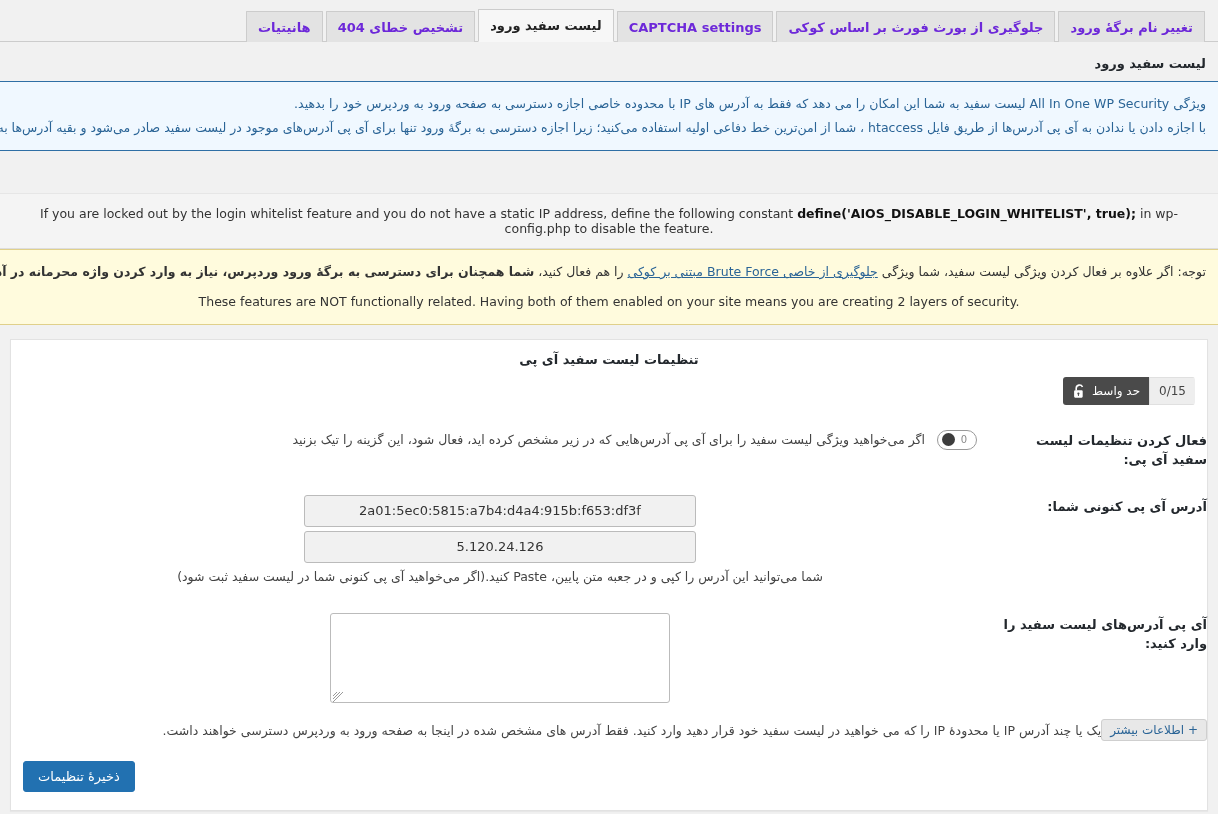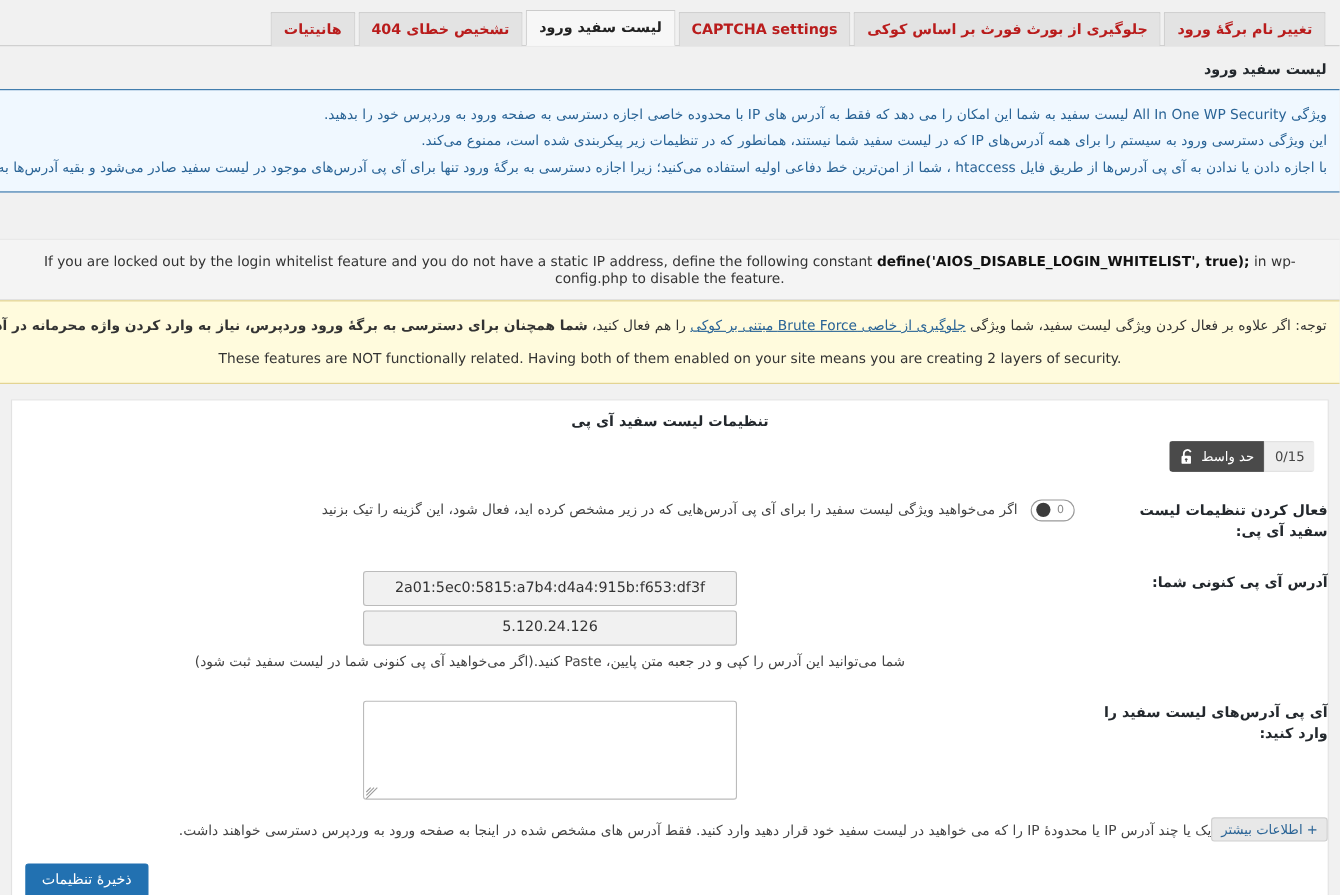--- a/index.html
+++ b/index.html
@@ -33,21 +33,21 @@
     box-sizing: border-box;
   }
   .nav-tab {
     display: inline-block;
     margin: 0 3px -1px 0;
     padding: 7px 11px 6px 11px;
     font-size: 13px;
     line-height: 17px;
     font-weight: 600;
     background: #e3e3e3;
-    color: #b91c1c;
+    color: #6d28d9;
     border: 1px solid #ccc;
     border-bottom: none;
     white-space: nowrap;
     cursor: pointer;
     border-radius: 1px 1px 0 0;
   }
   .nav-tab.active {
     background: #f7f7f7;
     border-bottom: 1px solid #f7f7f7;
     color: #222;
@@ -223,21 +223,21 @@
   .toggle-desc {
     display: inline;
     vertical-align: middle;
     color: #444;
   }
 
   
   .ip-field {
     display: block;
     box-sizing: border-box;
-    width: 340px;
+    width: 392px;
     margin: 0 auto 4px auto;
     padding: 5px 8px;
     background: #f1f1f1;
     border: 1px solid #bbb;
     border-radius: 3px;
     color: #333;
     font-size: 13px;
     text-align: center;
     direction: ltr;
     font-family: "DejaVu Sans", "Liberation Sans", sans-serif;
@@ -325,21 +325,20 @@
     <span class="nav-tab">CAPTCHA settings</span>
     <span class="nav-tab active">لیست سفید ورود</span>
     <span class="nav-tab">تشخیص خطای 404</span>
     <span class="nav-tab">هانیتیات</span>
   </div>
 
   <div class="page-title">لیست سفید ورود</div>
 
   <div class="notice notice-info">
     <span class="line">ویژگی All In One WP Security لیست سفید به شما این امکان را می دهد که فقط به آدرس های IP با محدوده خاصی اجازه دسترسی به صفحه ورود به وردپرس خود را بدهید.</span>
-    <span class="line">این ویژگی دسترسی ورود به سیستم را برای همه آدرس‌های IP که در لیست سفید شما نیستند، همانطور که در تنظیمات زیر پیکربندی شده است، ممنوع می‌کند.</span>
     <span class="line">با اجازه دادن یا ندادن به آی پی آدرس‌ها از طریق فایل htaccess ، شما از امن‌ترین خط دفاعی اولیه استفاده می‌کنید؛ زیرا اجازه دسترسی به برگهٔ ورود تنها برای آی پی آدرس‌های موجود در لیست سفید صادر می‌شود و بقیه آدرس‌ها به محض تلاش برای</span>
   </div>
 
   <div class="notice-plain">
     <span>If you are locked out by the login whitelist feature and you do not have a static IP address, define the following constant </span><b>define('AIOS_DISABLE_LOGIN_WHITELIST', true);</b><span> in wp-config.php to disable the feature.</span>
   </div>
 
   <div class="notice notice-warn">
     <span class="line1"><span>توجه: اگر علاوه بر فعال کردن ویژگی لیست سفید، شما ویژگی </span><a href="#">جلوگیری از خاصی Brute Force مبتنی بر کوکی</a><span> را هم فعال کنید، </span><b>شما همچنان برای دسترسی به برگهٔ ورود وردپرس، نیاز به وارد کردن واژه محرمانه در آدرس اینترنتی دارید.</b></span>
     <span class="line2">These features are NOT functionally related. Having both of them enabled on your site means you are creating 2 layers of security.</span>

